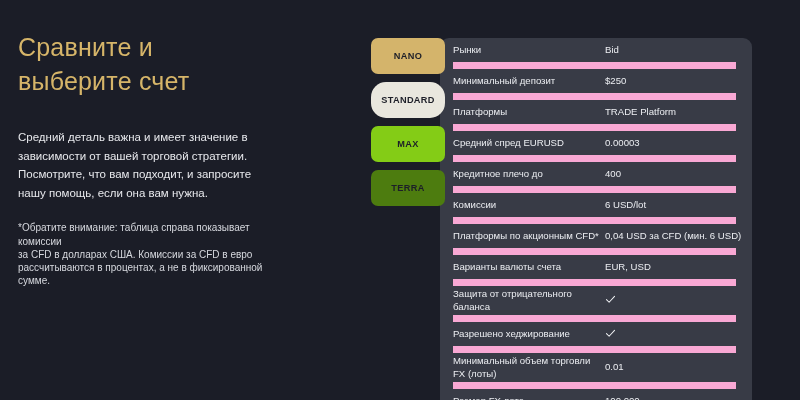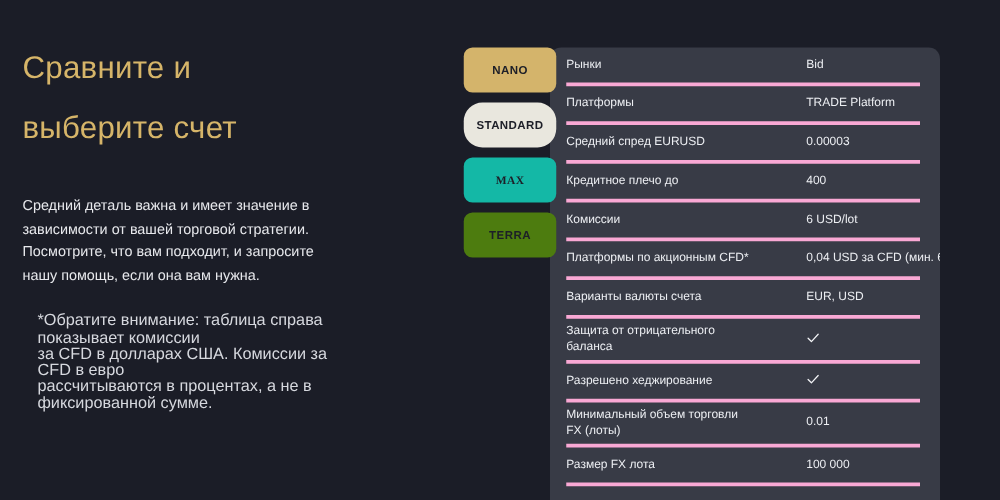--- a/index.html
+++ b/index.html
@@ -19,41 +19,41 @@
   #left-column {
     position: absolute;
     left: 18px;
     top: 30px;
     width: 300px;
   }
 
   #page-title {
     color: #d6b569;
     font-size: 25px;
-    line-height: 48px;
+    line-height: 34px;
     font-weight: 400;
     margin: 0;
     letter-spacing: 0.2px;
     white-space: pre-line;
   }
 
   #intro-paragraph {
     color: #e7e8ec;
     font-size: 11.5px;
     line-height: 18.6px;
     margin: 30px 0 0 0;
     width: 238px;
     white-space: pre-line;
   }
 
   #footnote {
     color: #d6d8de;
-    font-size: 13px;
+    font-size: 10px;
     line-height: 13.2px;
-    margin: 19px 0 0 12px;
+    margin: 19px 0 0 0;
     width: 246px;
     white-space: pre-line;
   }
 
   
   #tabs {
     position: absolute;
     left: 371px;
     top: 38px;
     width: 74px;
@@ -102,23 +102,22 @@
     left: 13px;
     top: 0;
     width: 283px;
   }
 
   .table-row {
     position: relative;
     display: flex;
     align-items: center;
     min-height: 31px;
-    border-bottom: 3px solid #f9a8d4;
-    box-sizing: border-box;
-    gap: 40px;
+    border-bottom: 7px solid #f9a8d4;
+    box-sizing: border-box;
   }
   .table-row.tall {
     min-height: 36px;
     justify-content: flex-end;
   }
   .table-row.first {
     min-height: 31px;
   }
 
   .row-label {
@@ -166,33 +165,37 @@
 рассчитываются в процентах, а не в фиксированной сумме.</p>
 </div>
 
 <div id="tabs">
     <div class="tab active" style="background: rgb(212, 180, 107);">
       <span class="tab-label">NANO</span>
     </div>
     <div class="tab inactive" style="background: rgb(233, 231, 222); border-radius: 15px;">
       <span class="tab-label">STANDARD</span>
     </div>
-    <div class="tab inactive" style="background: #14b8a6; font-family: Liberation Serif, serif;">
+    <div class="tab inactive" style="background: #84cc16;">
       <span class="tab-label">MAX</span>
     </div>
     <div class="tab inactive" style="background: #4d7c0f;">
       <span class="tab-label">TERRA</span>
     </div>
   </div>
 
 <div id="table-panel">
   <div id="table-rows">
       <div class="table-row first">
         <div class="row-label">Рынки</div>
         <div class="row-value">Bid</div>
+      </div>
+      <div class="table-row">
+        <div class="row-label">Минимальный депозит</div>
+        <div class="row-value">$250</div>
       </div>
       <div class="table-row">
         <div class="row-label">Платформы</div>
         <div class="row-value">TRADE Platform</div>
       </div>
       <div class="table-row">
         <div class="row-label">Средний спред EURUSD</div>
         <div class="row-value">0.00003</div>
       </div>
       <div class="table-row">

